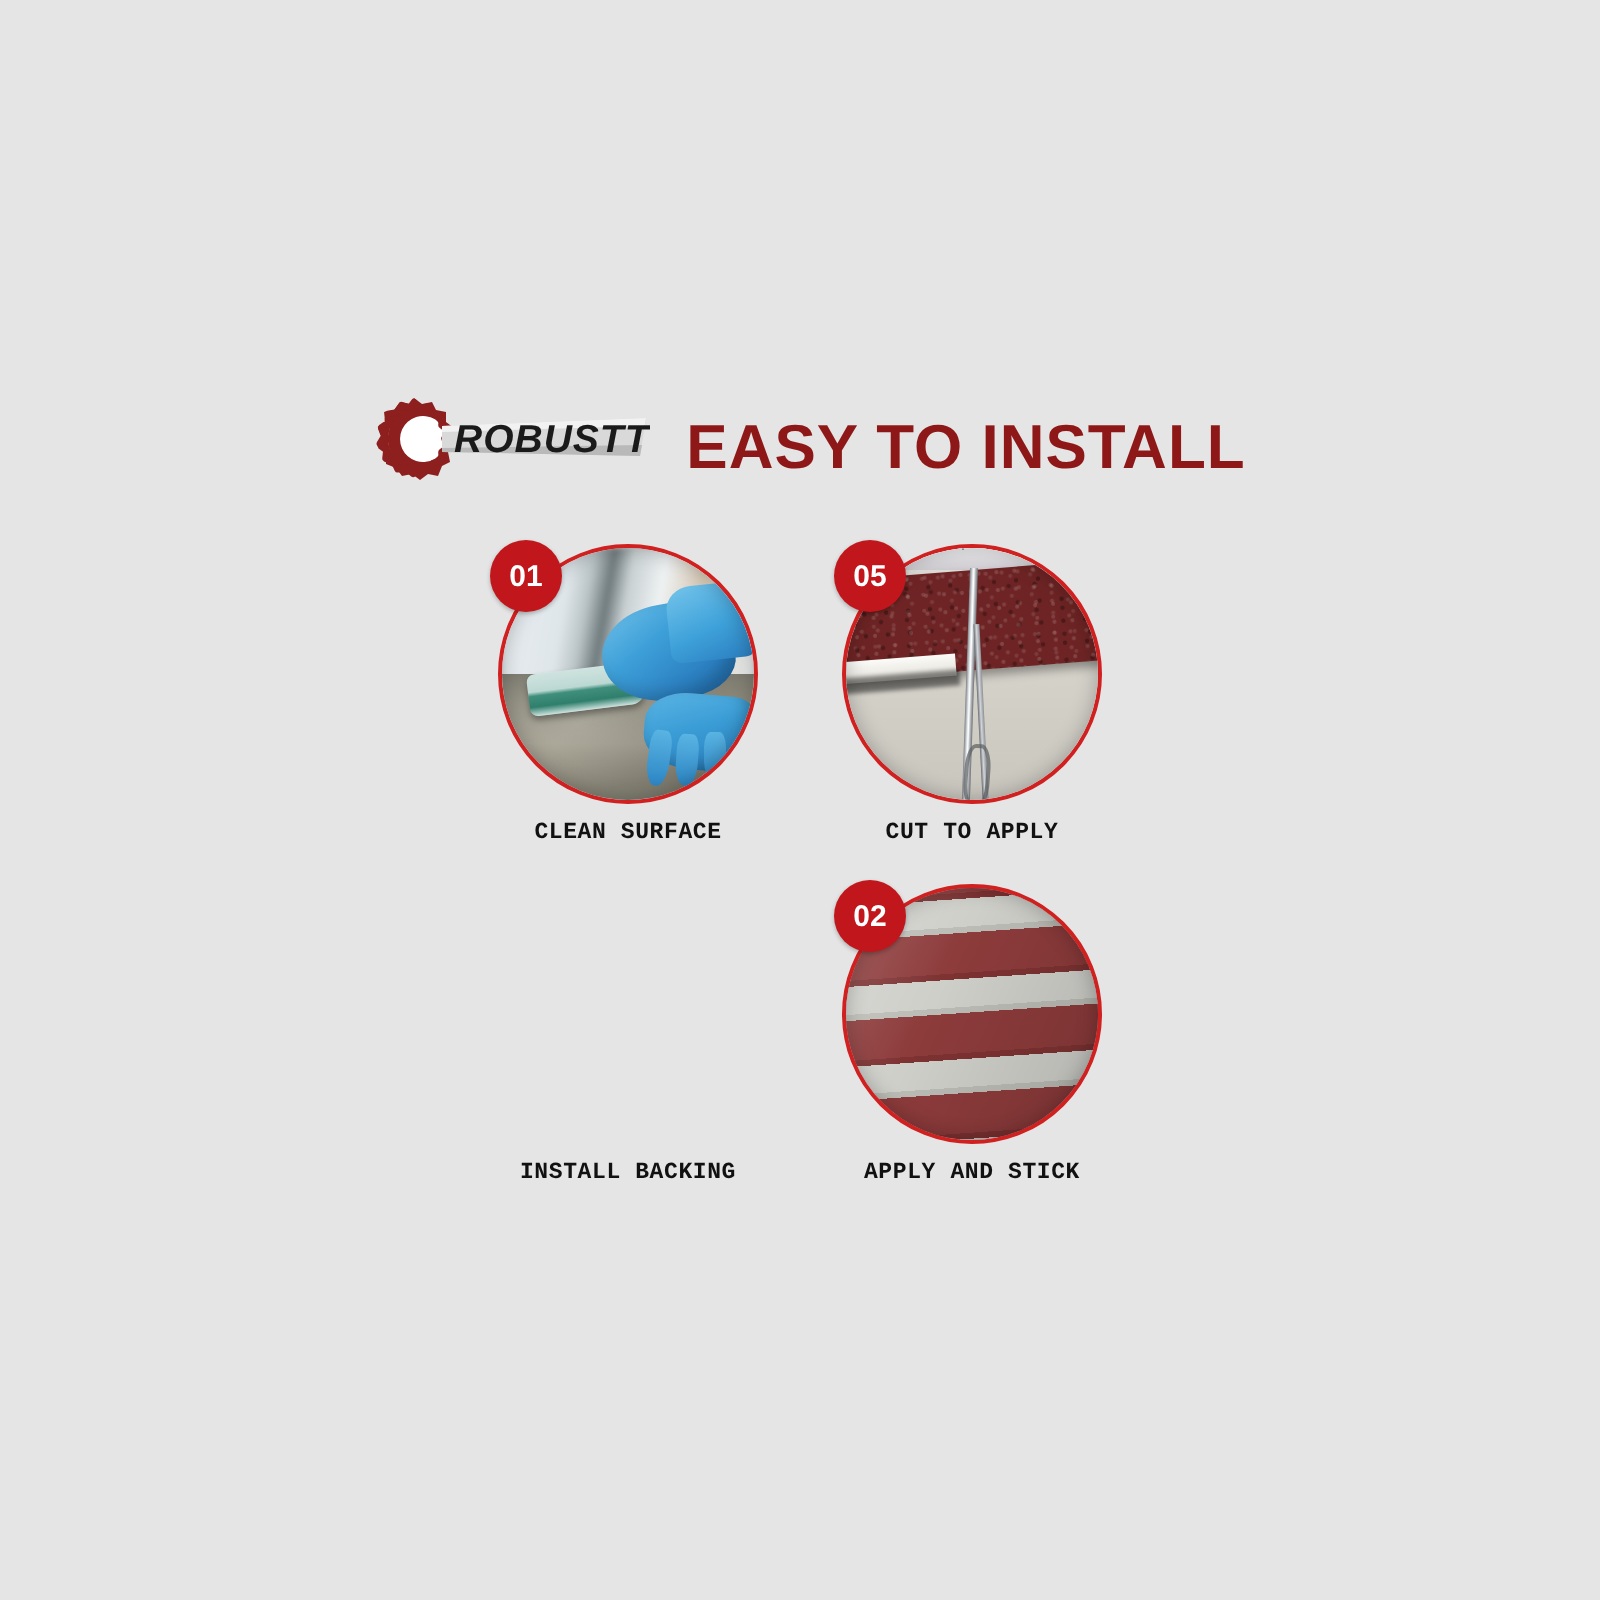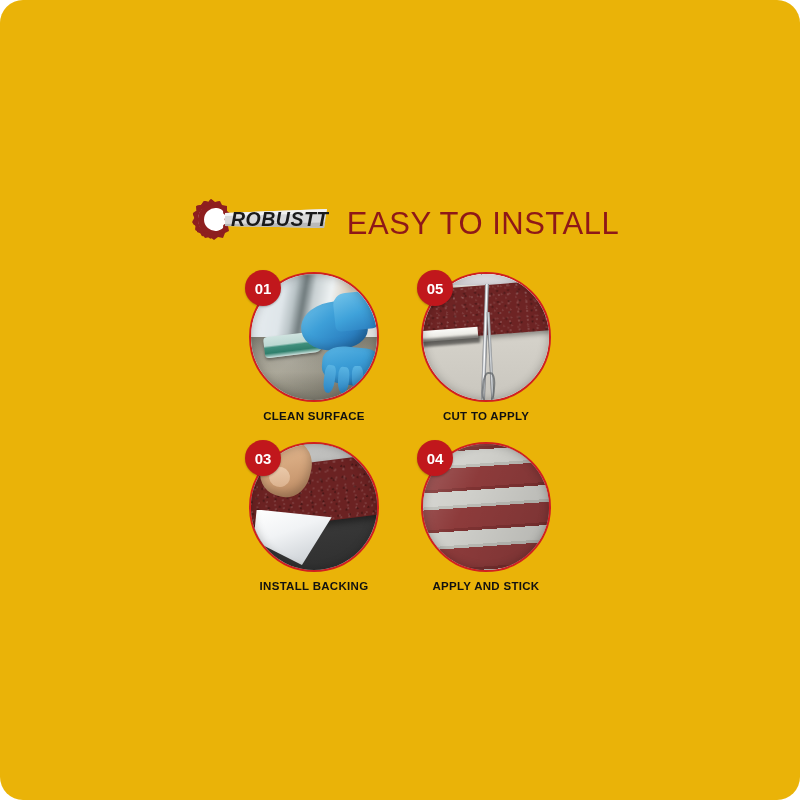--- a/index.html
+++ b/index.html
@@ -2,31 +2,31 @@
 <html><head>
 <meta charset="utf-8">
 <style>
   html,body{margin:0;padding:0;}
   body{
     width:800px;height:800px;
     background:#ffffff;
     font-family:"Liberation Sans", sans-serif;
     overflow:hidden;
   }
-  .canvas{position:relative;width:800px;height:800px;background:#eab308;border-radius:23px;}
+  .canvas{position:relative;width:800px;height:800px;background:#e5e5e5;}
 
   
   .header{
     position:absolute;left:0;top:192px;width:800px;height:62px;
     display:flex;align-items:center;justify-content:center;gap:18px;
   }
   .logo{position:relative;width:148px;height:56px;display:block;}
   .logo svg{display:block;}
   .title{
-    font-size:31px;font-weight:normal;letter-spacing:0.5px;
+    font-size:31px;font-weight:bold;letter-spacing:0.5px;
     color:#8e1818;line-height:1;white-space:nowrap;
     font-family:"Liberation Sans", sans-serif;
   }
 
   
   .grid{
     position:absolute;left:238px;top:272px;width:324px;height:330px;
     display:grid;grid-template-columns:152px 152px;grid-template-rows:152px 152px;
     column-gap:20px;row-gap:18px;
   }
@@ -41,21 +41,21 @@
 
   .badge{
     position:absolute;left:-4px;top:-2px;width:36px;height:36px;border-radius:50%;
     background:#c1171c;color:#fff;font-size:15px;font-weight:bold;
     display:flex;align-items:center;justify-content:center;z-index:4;
     box-shadow:0 1px 2px rgba(0,0,0,.25);
   }
   .caption{
     position:absolute;left:0;right:0;top:138px;text-align:center;
     font-size:11.5px;font-weight:bold;color:#111;letter-spacing:0.3px;
-    font-family:Liberation Sans, sans-serif;white-space:nowrap;
+    font-family:Liberation Mono, monospace;white-space:nowrap;
   }
 
   
   .s1-bgwindow{position:absolute;left:0;top:0;width:100%;height:58%;
     background:linear-gradient(100deg,#e9eef1 0%,#dfe6ea 26%,#b9c3c6 34%,#6f7a7c 41%,#c8d0d2 48%,#eef2f3 60%,#d8c9b6 74%,#e7edf0 100%);
     filter:blur(1.2px);}
   .s1-counter{position:absolute;left:0;top:50%;width:100%;height:50%;
     background:linear-gradient(180deg,#7c7a6e 0%,#8d8a7c 22%,#a09c8c 55%,#8b887a 100%);}
   .s1-counter:after{content:"";position:absolute;inset:0;
     background:radial-gradient(ellipse at 30% 40%,rgba(255,255,255,.18),transparent 60%),
@@ -218,46 +218,32 @@
             <div class="s2-sc-h"></div>
           </div>
           <div class="vign"></div>
         </div>
         <div class="badge">05</div>
       </div>
       <div class="caption">CUT TO APPLY</div>
     </div>
 
     <div class="step">
-      <div class="circle-wrap">
-        <div class="circle">
-          <div class="scene">
-            <div class="s3-bg"></div>
-            <div class="s3-grey"></div>
-            <div class="s3-tape"></div>
-            <div class="s3-peel"></div>
-            <div class="s3-finger"></div>
-            <div class="s3-nail"></div>
-          </div>
-          <div class="vign"></div>
-        </div>
-        <div class="badge">03</div>
-      </div>
       <div class="caption">INSTALL BACKING</div>
     </div>
 
     <div class="step">
       <div class="circle-wrap">
         <div class="circle">
           <div class="scene">
             <div class="s4-bg"></div>
             <div class="s4-stripes"></div>
             <div class="s4-sheen"></div>
           </div>
           <div class="vign"></div>
         </div>
-        <div class="badge">04</div>
+        <div class="badge">02</div>
       </div>
       <div class="caption">APPLY AND STICK</div>
     </div>
 
   </div>
 </div>
 
 </body></html>

